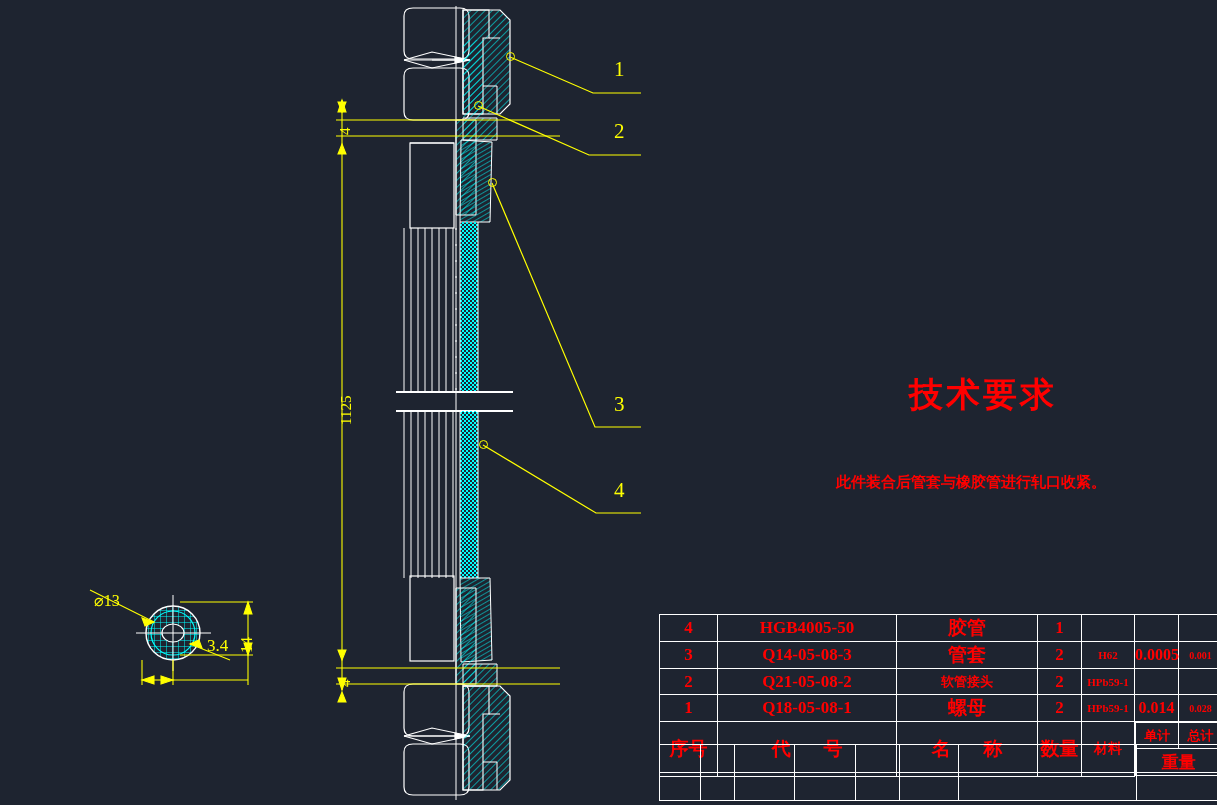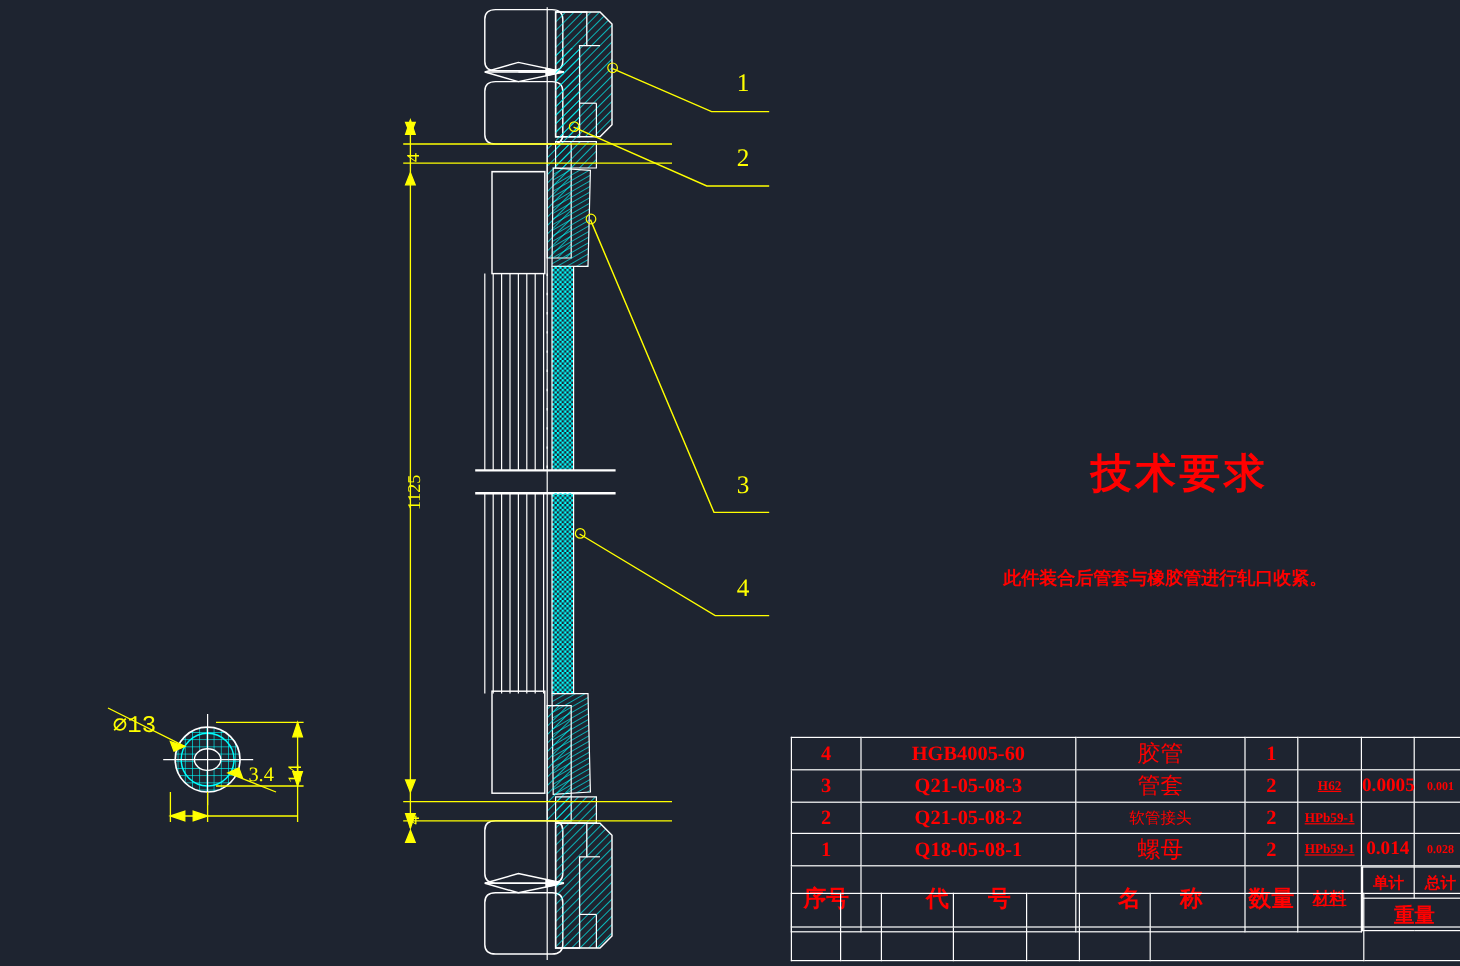--- a/index.html
+++ b/index.html
@@ -31,23 +31,23 @@
     border: 1px solid #ffffff;
     color: #ff0000;
     text-align: center;
     vertical-align: middle;
     padding: 0;
     font-family: "Liberation Serif", serif;
   }
   .tb-row td { height: 25px; }
   .c-seq  { width: 57px;  font-size: 17px; font-weight: bold; }
   .c-code { width: 178px; font-size: 17px; font-weight: bold; }
-  .c-name { width: 140px; font-size: 19px; font-weight: normal; }
+  .c-name { width: 140px; font-size: 19px; font-weight: bold; }
   .c-qty  { width: 43px;  font-size: 17px; font-weight: bold; }
-  .c-mat  { width: 52px;  font-size: 11px; font-weight: bold; text-decoration: underline; }
+  .c-mat  { width: 52px;  font-size: 11px; font-weight: bold; }
   .c-w1   { width: 43px;  font-size: 16px; font-weight: bold; }
   .c-w2   { width: 43px;  font-size: 10px; font-weight: bold; }
   .name-sm { font-size: 13px !important; }
   .hdr-row td { height: 52px; font-size: 19px; font-weight: bold; }
   .hdr-spread { letter-spacing: 14px; text-indent: 14px; }
   .wt-stack { padding: 0 !important; border: none !important; }
   .wt-inner { width: 100%; border-collapse: collapse; table-layout: fixed; }
   .wt-inner td { border: 1px solid #ffffff; height: 25px; font-size: 13px;
                  font-weight: bold; color: #ff0000; }
   .wt-inner td.full { height: 26px; }
@@ -328,43 +328,43 @@
       <line x1="72" y1="80" x2="72" y2="105"></line>
       <line x1="103" y1="80" x2="103" y2="105"></line>
       <line x1="72" y1="100" x2="103" y2="100"></line>
       <path d="M72 100 l12 -4 l0 8 z"></path>
       <path d="M103 100 l-12 -4 l0 8 z"></path>
       <line x1="103" y1="100" x2="178" y2="100"></line>
       <line x1="178" y1="75" x2="178" y2="105"></line>
     </g>
   </svg>
 
-  <div class="dimtxt" style="left:94px; top:591px; font-size:20px;font-family:Liberation Mono, monospace;">⌀13</div>
+  <div class="dimtxt" style="left:94px; top:591px; font-size:16px;">⌀13</div>
 
   <div class="dimtxt rot90" style="left:238px; top:653px; font-size:16px;">14</div>
 
   <div class="dimtxt" style="left:207px; top:636px; font-size:17px;">3.4</div>
 
   <div id="tech-title">技术要求</div>
   <div id="tech-note">此件装合后管套与橡胶管进行轧口收紧。</div>
 
   <table id="title-block">
     <tbody>
       <tr class="tb-row">
         <td class="c-seq">4</td>
-        <td class="c-code">HGB4005-60</td>
+        <td class="c-code">HGB4005-50</td>
         <td class="c-name">胶管</td>
         <td class="c-qty">1</td>
         <td class="c-mat"></td>
         <td class="c-w1"></td>
         <td class="c-w2"></td>
       </tr>
       <tr class="tb-row">
         <td class="c-seq">3</td>
-        <td class="c-code">Q21-05-08-3</td>
+        <td class="c-code">Q14-05-08-3</td>
         <td class="c-name">管套</td>
         <td class="c-qty">2</td>
         <td class="c-mat">H62</td>
         <td class="c-w1">0.0005</td>
         <td class="c-w2">0.001</td>
       </tr>
       <tr class="tb-row">
         <td class="c-seq">2</td>
         <td class="c-code">Q21-05-08-2</td>
         <td class="c-name name-sm">软管接头</td>

